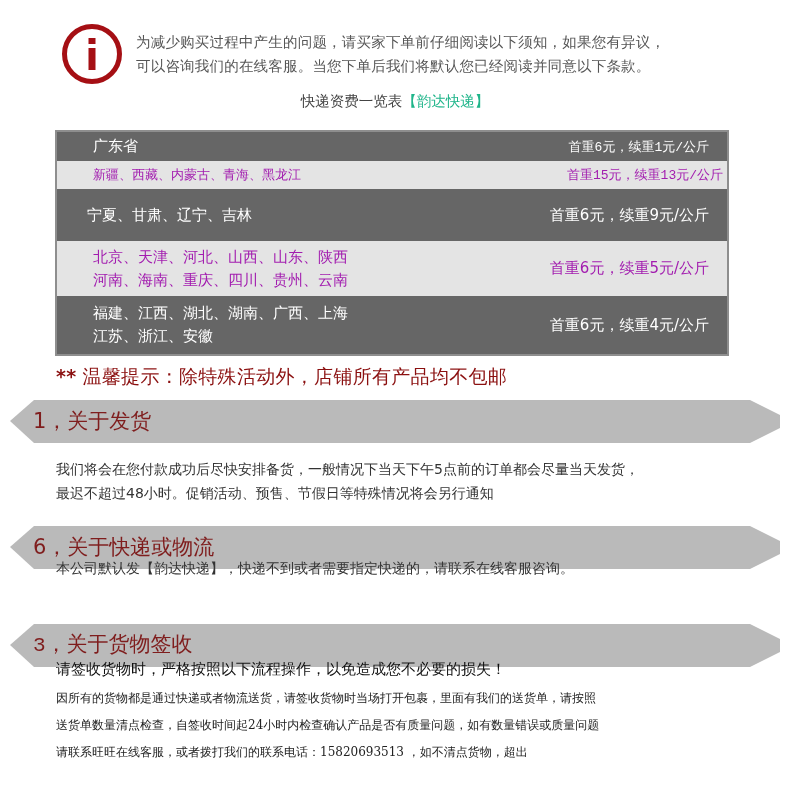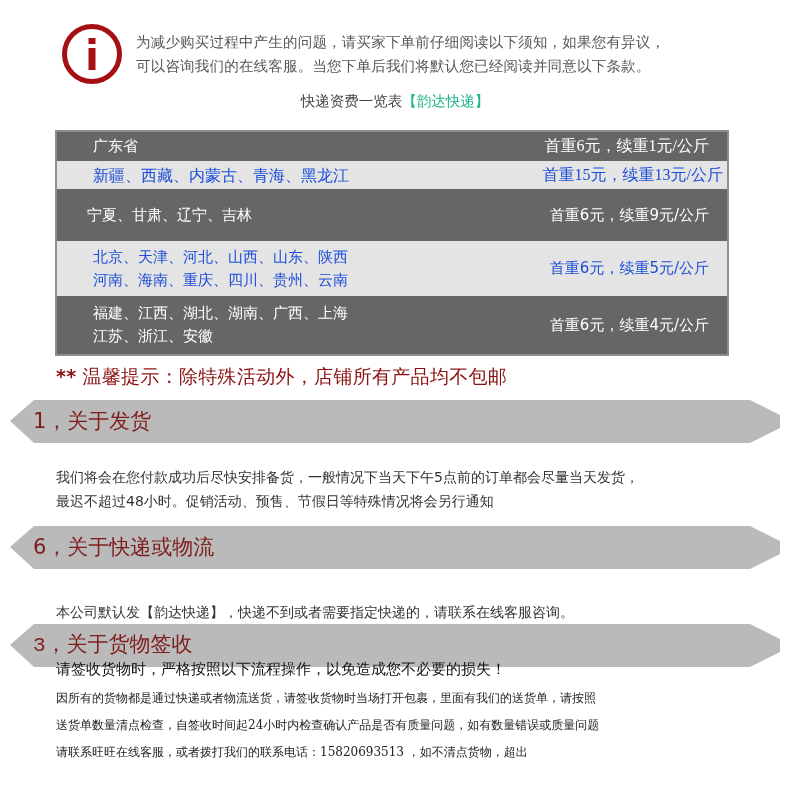--- a/index.html
+++ b/index.html
@@ -15,24 +15,24 @@
   .rate-title { position:absolute; left:0; width:790px; top:92px; text-align:center;
                 font-size:14.5px; color:#444; }
   .rate-title .accent { color:#1fb58a; }
 
   
   .rate-table { position:absolute; left:55px; top:130px; width:670px;
                 border:2px solid #8e8e8e; border-top-width:2px; }
   .rate-row { position:relative; display:flex; align-items:center; justify-content:space-between;
               box-sizing:border-box; padding:0 0 0 36px; }
   .rate-row.dark { background:#666666; color:#ffffff; }
-  .rate-row.light { background:#e4e4e4; color:#1d4ed8; }
+  .rate-row.light { background:#e4e4e4; color:#a21caf; }
   .region { font-size:15px; line-height:23px; }
   .price { font-size:15px; padding-right:18px; white-space:nowrap; }
-  .serif { font-family:Liberation Serif, serif; font-size:16px; }
+  .serif { font-family:Liberation Mono, monospace; font-size:13px; }
   .r1 { height:29px; }
   .r2 { height:28px; }
   .r3 { height:52px; }
   .r4 { height:55px; }
   .r5 { height:58px; }
   .r2 .price { padding-right:4px; }
 
   .notice { position:absolute; left:56px; top:364px; font-size:19px; color:#8b1010; letter-spacing:0.3px; }
   .notice .stars { font-weight:bold; margin-right:6px; }
 
@@ -100,29 +100,29 @@
   </div>
 </div>
 
 <div class="notice">
   <span class="stars">**</span><span>温馨提示：除特殊活动外，店铺所有产品均不包邮</span>
 </div>
 
 <div class="banner" style="top:400px;">
   <div class="banner-title">1，关于发货</div>
 </div>
-<div class="body-text" style="top:457px;margin-top:8px;">
+<div class="body-text" style="top:457px;">
   <div>我们将会在您付款成功后尽快安排备货，一般情况下当天下午5点前的订单都会尽量当天发货，</div>
   <div>最迟不超过48小时。促销活动、预售、节假日等特殊情况将会另行通知</div>
 </div>
 
 <div class="banner" style="top:526px;">
   <div class="banner-title">6，关于快递或物流</div>
 </div>
-<div class="body-text" style="top:600px;">
+<div class="body-text" style="top:556px;">
   <div>本公司默认发【韵达快递】，快递不到或者需要指定快递的，请联系在线客服咨询。</div>
 </div>
 
 <div class="banner" style="top:624px;font-family:Liberation Mono, monospace;">
   <div class="banner-title">3，关于货物签收</div>
 </div>
 <div class="strong-line" style="top:660px;">请签收货物时，严格按照以下流程操作，以免造成您不必要的损失！</div>
 <div class="body-serif" style="top:685px;">
   <div>因所有的货物都是通过快递或者物流送货，请签收货物时当场打开包裹，里面有我们的送货单，请按照</div>
   <div>送货单数量清点检查，自签收时间起24小时内检查确认产品是否有质量问题，如有数量错误或质量问题</div>

